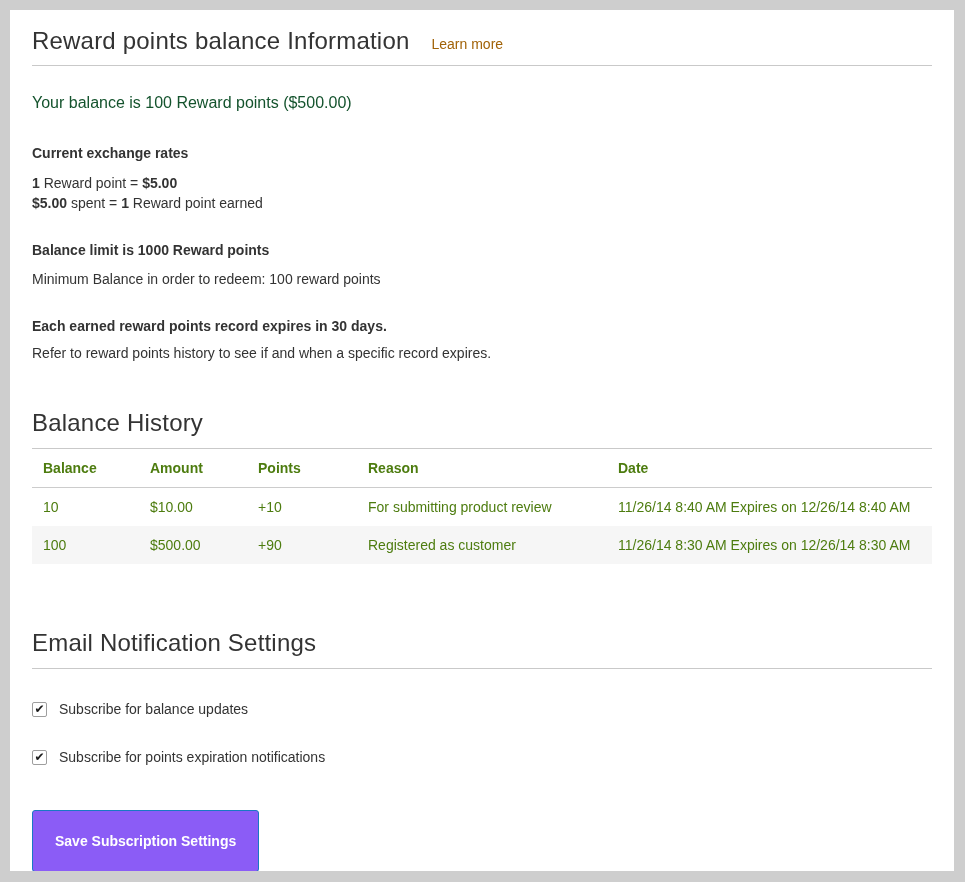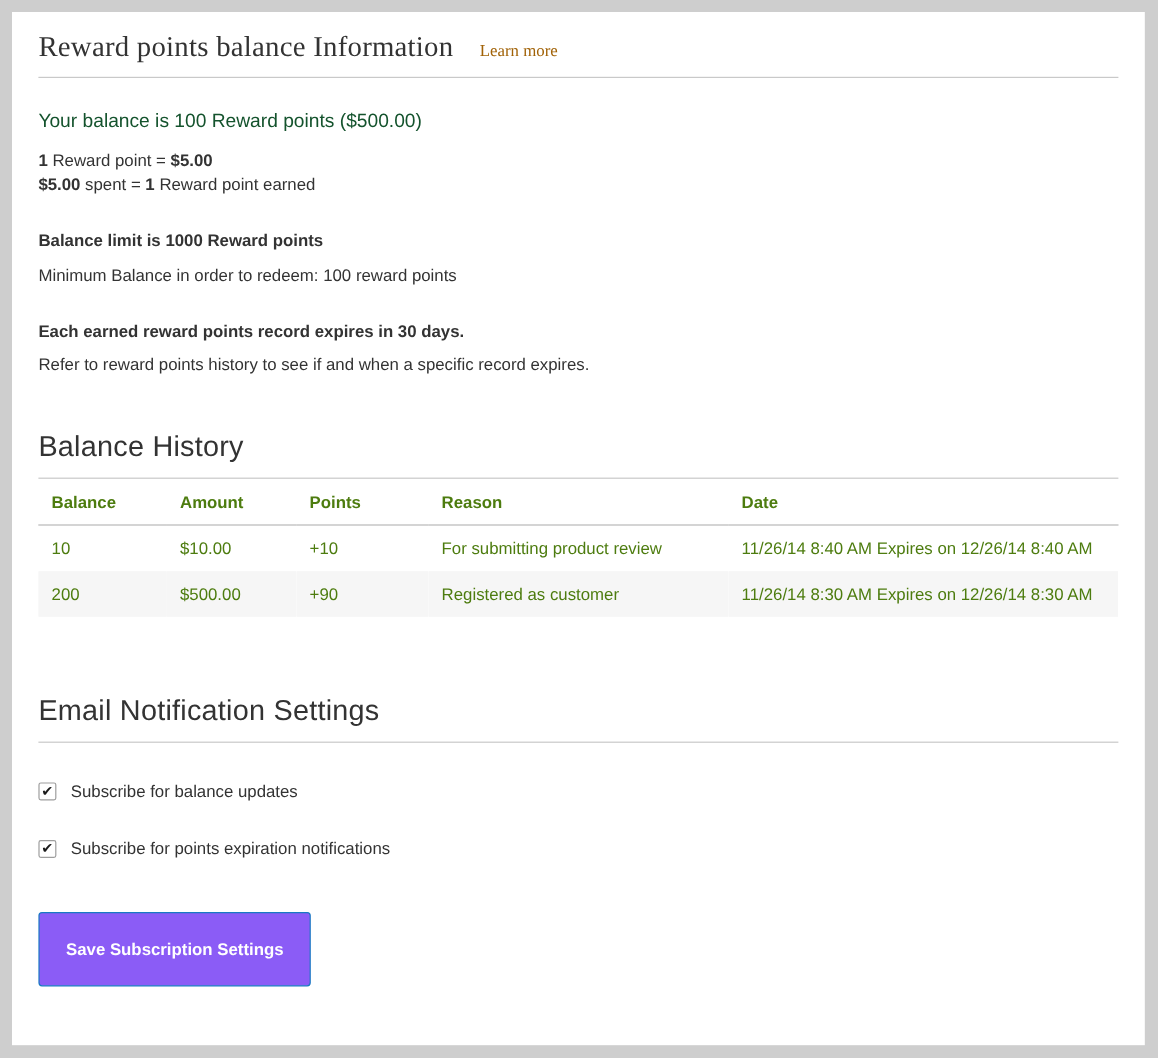--- a/index.html
+++ b/index.html
@@ -18,21 +18,20 @@
     padding: 0 22px;
     overflow: hidden;
   }
   
   .title-row {
     display: flex;
     align-items: baseline;
     gap: 22px;
     padding: 17px 0 10px 0;
     border-bottom: 1px solid #c9c9c9;
-    font-family: Liberation Serif, serif;
   }
   .page-title {
     font-size: 24px;
     font-weight: 300;
     color: #333;
     letter-spacing: 0.2px;
   }
   .learn-more {
     font-size: 14px;
     color: #a16207;
@@ -138,20 +137,21 @@
 
 <div class="card">
 
   <div class="title-row">
     <h1 class="page-title">Reward points balance Information</h1>
     <a class="learn-more" href="#">Learn more</a>
   </div>
 
   <div class="balance-summary">Your balance is 100 Reward points ($500.00)</div>
 
+  <div class="bold-line exchange-heading">Current exchange rates</div>
 
   <div class="exchange-lines">
     <div><b>1</b><span> Reward point = </span><b>$5.00</b></div>
     <div><b>$5.00</b><span> spent = </span><b>1</b><span> Reward point earned</span></div>
   </div>
 
   <div class="bold-line limit-heading">Balance limit is 1000 Reward points</div>
   <div class="text-line min-balance">Minimum Balance in order to redeem: 100 reward points</div>
 
   <div class="bold-line expire-heading">Each earned reward points record expires in 30 days.</div>
@@ -178,21 +178,21 @@
     </thead>
     <tbody>
       <tr>
         <td>10</td>
         <td>$10.00</td>
         <td>+10</td>
         <td>For submitting product review</td>
         <td>11/26/14 8:40 AM Expires on 12/26/14 8:40 AM</td>
       </tr>
       <tr class="stripe">
-        <td>200</td>
+        <td>100</td>
         <td>$500.00</td>
         <td>+90</td>
         <td>Registered as customer</td>
         <td>11/26/14 8:30 AM Expires on 12/26/14 8:30 AM</td>
       </tr>
     </tbody>
   </table>
 
   <h2 class="section-heading email-heading">Email Notification Settings</h2>
 

